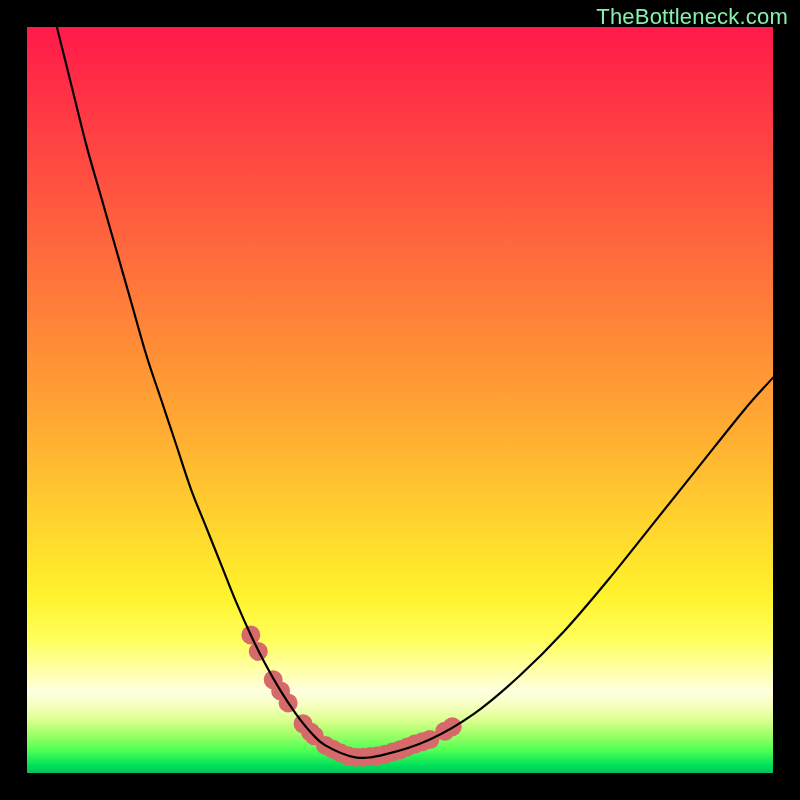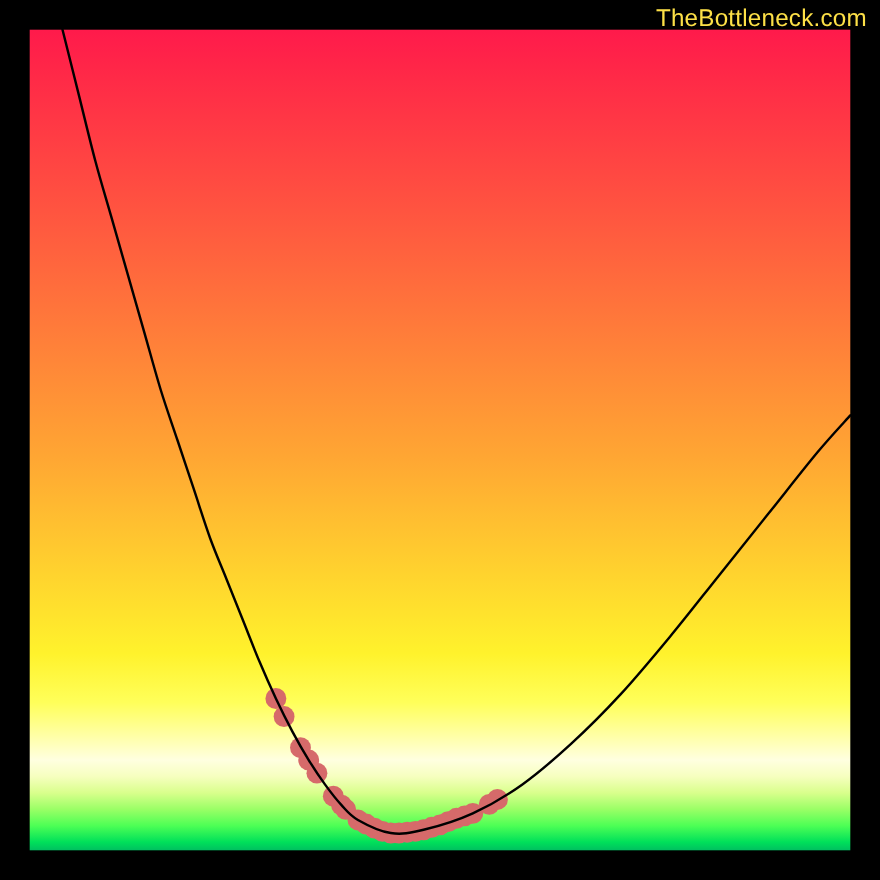--- a/index.html
+++ b/index.html
@@ -40,21 +40,21 @@
       #d9ff8c 93%,
       #9aff66 95%,
       #4dff55 97%,
       #00e05a 99%,
       #00c060 100%);
   }
   .watermark {
     position: absolute;
     top: 4px;
     right: 12px;
-    color: #fde047;
+    color: #86efac;
     font-size: 22px;
     letter-spacing: 0.2px;
     user-select: none;
   }
   svg.curve {
     position: absolute;
     top: 0;
     left: 0;
     width: 746px;
     height: 746px;

